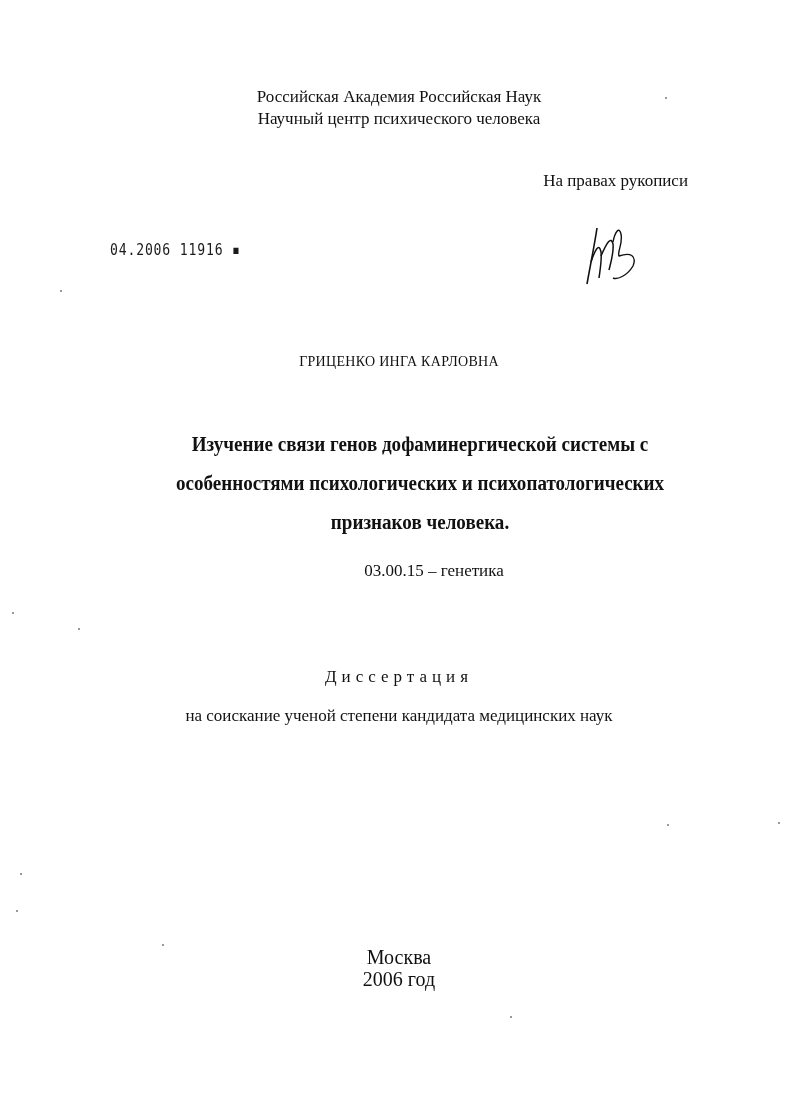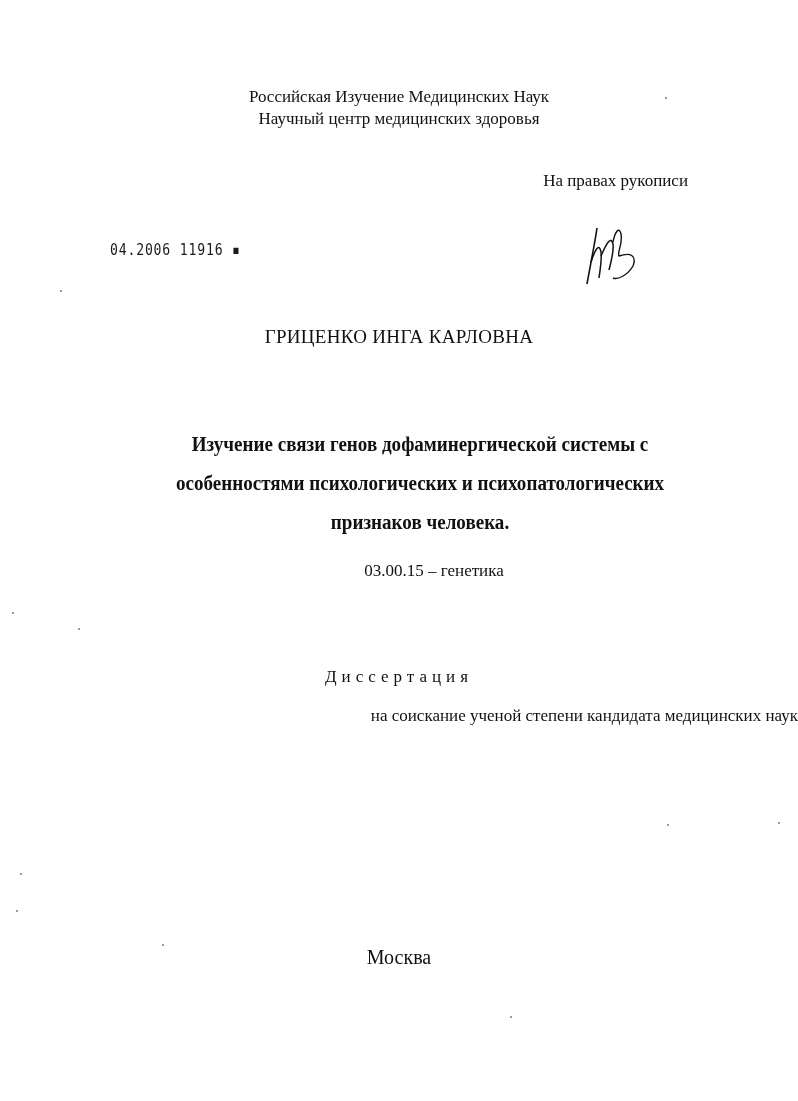--- a/index.html
+++ b/index.html
@@ -33,52 +33,52 @@
     position: absolute;
     left: 110px;
     top: 240px;
     font-family: "DejaVu Sans Mono", "Liberation Mono", monospace;
     font-size: 16px;
     letter-spacing: 1px;
     transform: scaleX(0.82);
     transform-origin: left center;
     color: #1a1a1a;
   }
-  .author { font-size: 19px; top: 326px; letter-spacing: 0.3px; }
+  .author { font-size: 14px; top: 354px; letter-spacing: 0.3px; }
   .title {
     position: absolute;
     left: 120px;
     width: 600px;
     text-align: center;
     font-weight: bold;
     font-size: 20.5px;
     line-height: 39px;
     top: 425px;
     transform: scaleX(0.93);
     transform-origin: center;
   }
   .spec { top: 561px; font-size: 17px; padding-left: 35px; }
   .diss { top: 667px; font-size: 17px; letter-spacing: 5px; }
-  .degree { top: 706px; font-size: 17px; text-align: right; }
+  .degree { top: 706px; font-size: 17px; }
   .city { top: 946px; font-size: 20px; line-height: 22px; }
   .speck {
     position: absolute;
     width: 2px; height: 2px;
     background: #777;
     border-radius: 1px;
   }
   .signature { position: absolute; left: 583px; top: 222px; width: 70px; height: 66px; }
 </style>
 </head>
 <body>
 
 <div>
 
-  <div class="center-line org-line" style="top:86px;">Российская Изучение Медицинских Наук</div>
-  <div class="center-line org-line" style="top:108px;">Научный центр медицинских здоровья</div>
+  <div class="center-line org-line" style="top:86px;">Российская Академия Российская Наук</div>
+  <div class="center-line org-line" style="top:108px;">Научный центр психического человека</div>
 
   <div class="rights" style="top:170px;">
     <div class="l1">На правах рукописи</div>
   </div>
 
   <div class="stamp">
     <span>04.2006 11916</span><span> ▪</span>
   </div>
 
   <svg class="signature" viewBox="0 0 70 66">
@@ -97,20 +97,21 @@
   </div>
 
   <div class="center-line spec">03.00.15 – генетика</div>
 
   <div class="center-line diss">Диссертация</div>
 
   <div class="center-line degree">на соискание ученой степени кандидата медицинских наук</div>
 
   <div class="center-line city">
     <div>Москва</div>
+    <div>2006 год</div>
   </div>
 
   <div class="speck" style="left:665px;top:97px;"></div>
   <div class="speck" style="left:60px;top:290px;"></div>
   <div class="speck" style="left:12px;top:612px;"></div>
   <div class="speck" style="left:78px;top:628px;"></div>
   <div class="speck" style="left:667px;top:824px;"></div>
   <div class="speck" style="left:778px;top:822px;"></div>
   <div class="speck" style="left:20px;top:873px;"></div>
   <div class="speck" style="left:16px;top:910px;"></div>

